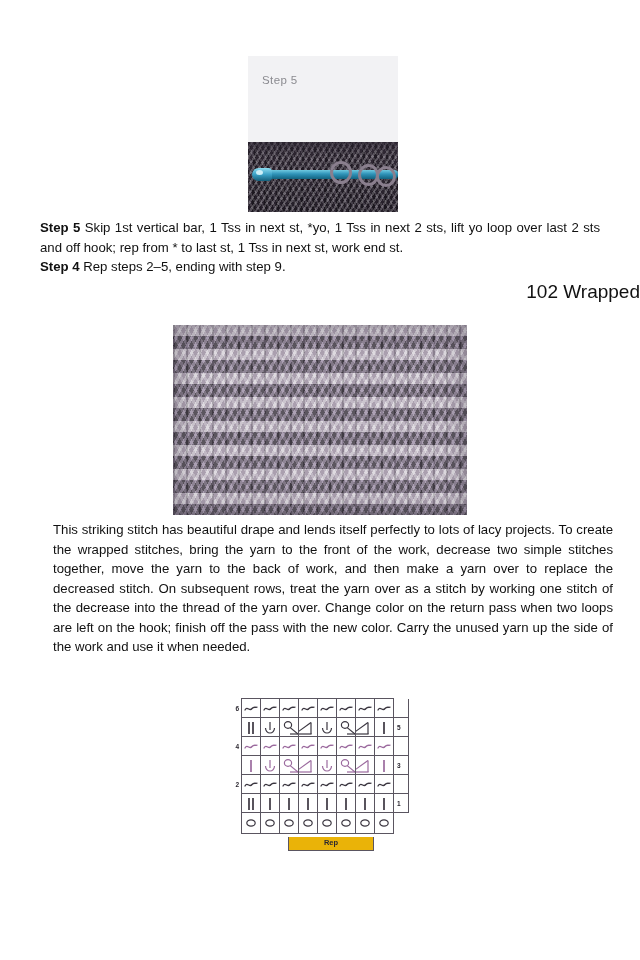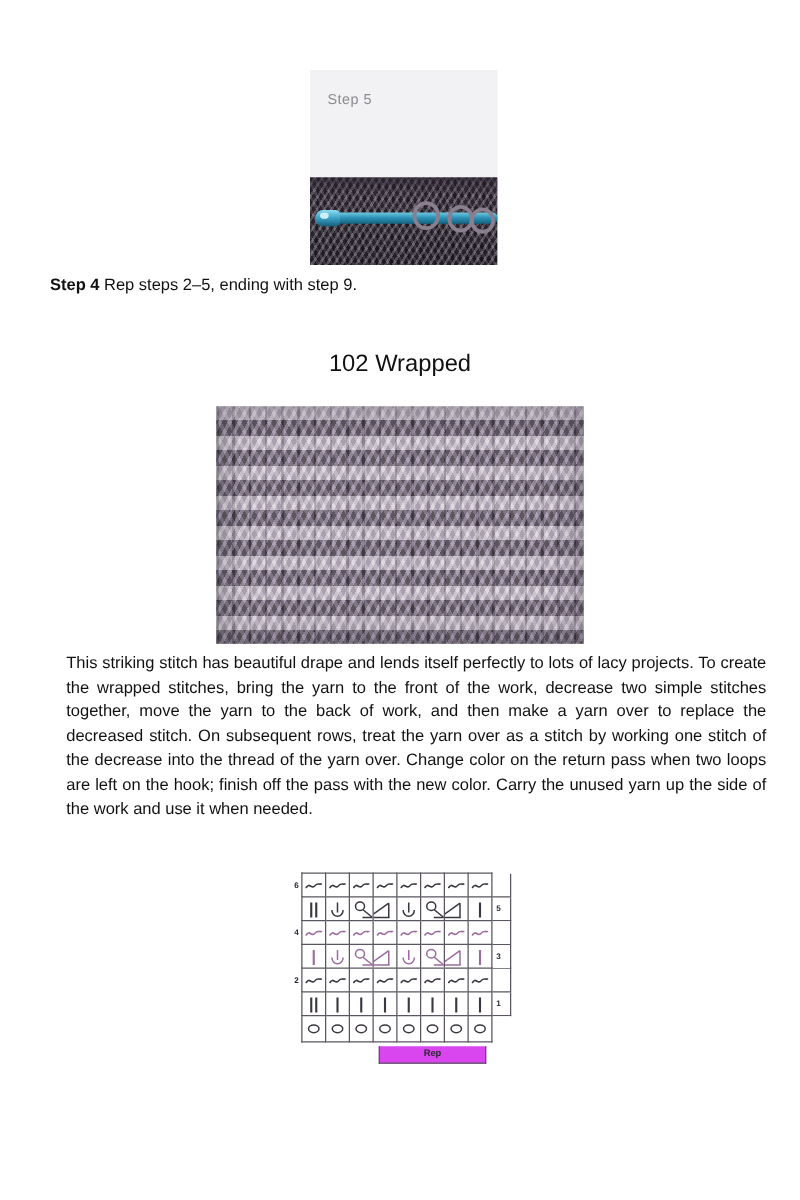--- a/index.html
+++ b/index.html
@@ -108,21 +108,21 @@
     text-align: justify;
     color: #111111;
   }
   #steps-block { left: 40px; top: 218px; width: 560px; }
   #steps-block b { font-weight: bold; }
 
   #section-title {
     position: absolute;
     left: 0; right: 0;
     top: 281px;
-    text-align: center;
+    text-align: right;
     font-size: 19px;
     color: #111111;
   }
 
   
   #swatch {
     position: absolute;
     left: 173px;
     top: 325px;
     width: 294px;
@@ -180,27 +180,27 @@
   }
   #chart td.tall { height: 20px; }
 
   
   .sym { display: block; width: 100%; height: 100%; position: relative; }
   .sym svg { position: absolute; left: 0; top: 0; }
 
   
   #rep-bracket {
     position: absolute;
-    left: 75px;
+    left: 60px;
     top: 139px;
     width: 84px;
     height: 13px;
     border: 1px solid #5a5560;
     border-top: none;
-    background: #d946ef;
+    background: #eab308;
   }
   #rep-bracket span {
     position: absolute;
     left: 0; right: 0; top: 0px;
     text-align: center;
     font-size: 7.5px;
     font-weight: bold;
     color: #2b2730;
     line-height: 12px;
   }
@@ -215,20 +215,21 @@
     <div class="shaft"></div>
     <div class="head"></div>
     <div class="glint"></div>
   </div>
   <div class="loop" style="left:82px; top:105px; width:16px; height:17px;"></div>
   <div class="loop" style="left:110px; top:108px; width:15px; height:16px;"></div>
   <div class="loop" style="left:128px; top:110px; width:14px; height:15px;"></div>
 </div>
 
 <div id="steps-block" class="bodytext">
+  <p style="margin:0;"><b>Step 5</b><span> Skip 1st vertical bar, 1 Tss in next st, *yo, 1 Tss in next 2 sts, lift yo loop over last 2 sts and off hook; rep from * to last st, 1 Tss in next st, work end st.</span></p>
   <p style="margin:0;"><b>Step 4</b><span> Rep steps 2–5, ending with step 9.</span></p>
 </div>
 
 <div id="section-title">102 Wrapped</div>
 
 <div id="swatch">
   <div class="tex"></div>
   <div class="tex2"></div>
   <div class="vig"></div>
 </div>

